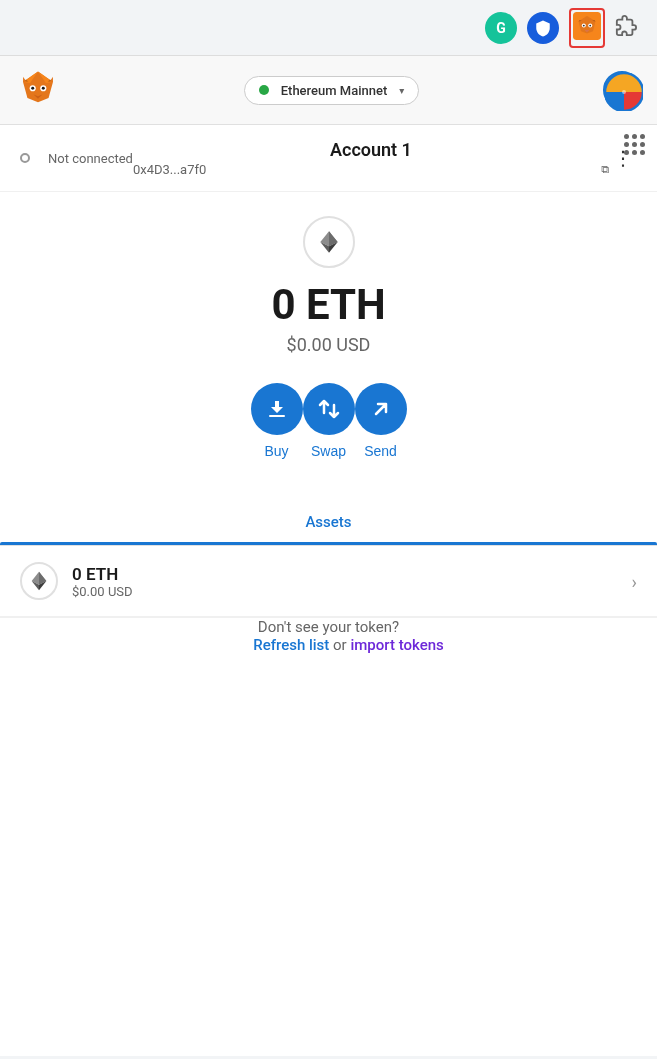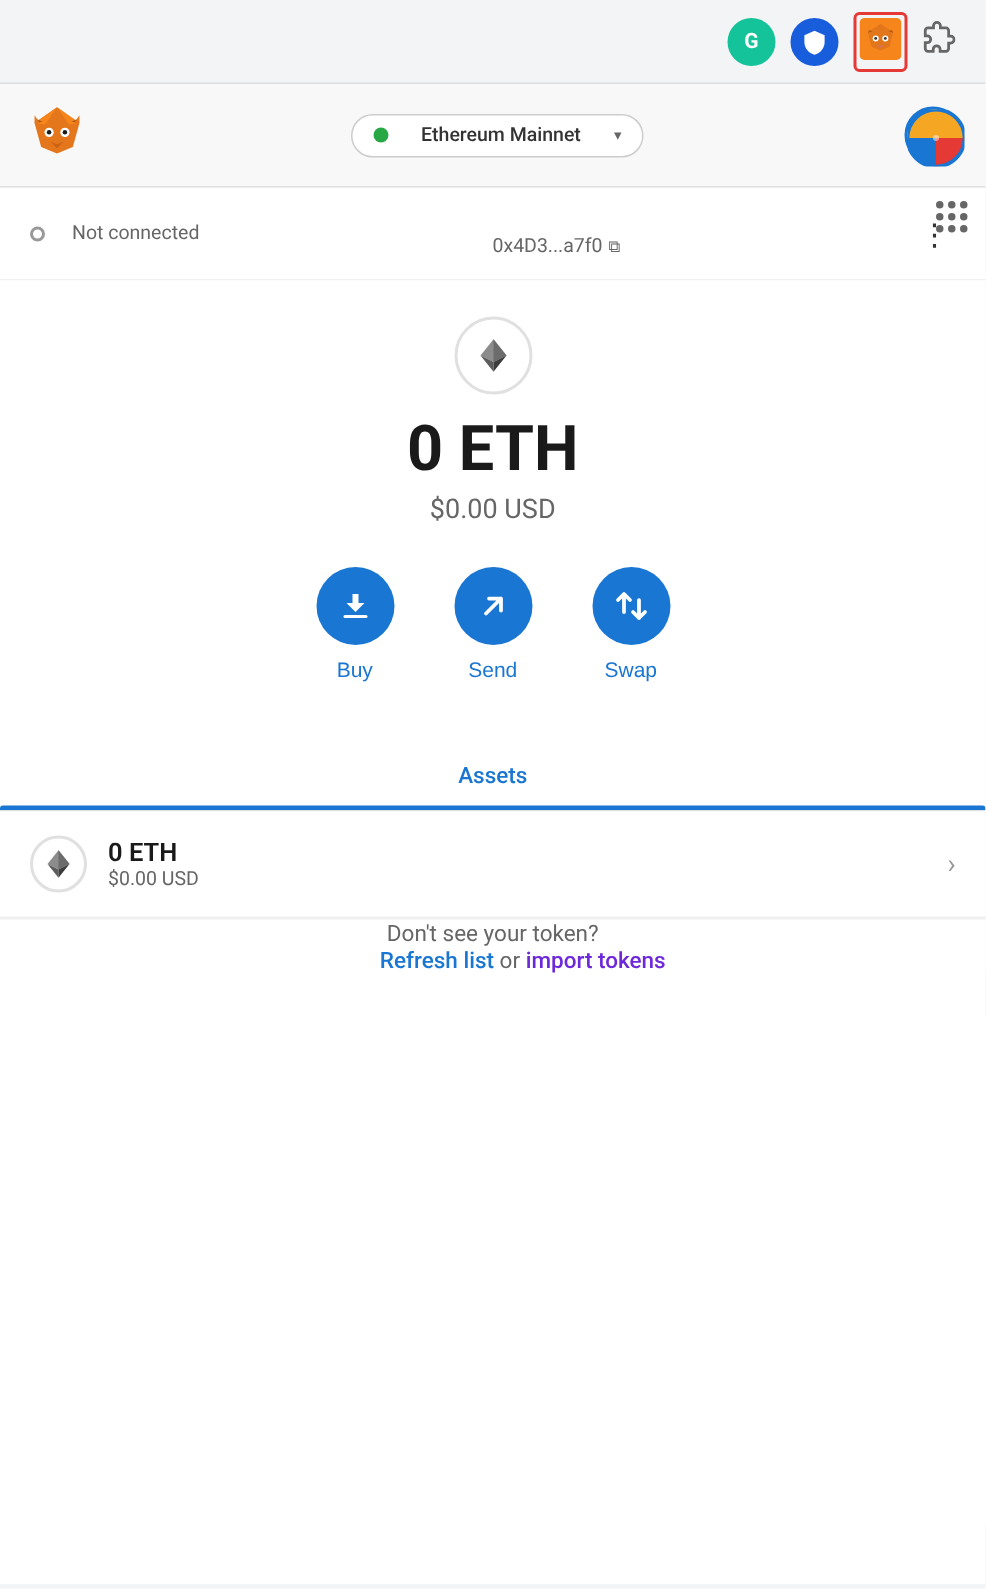--- a/index.html
+++ b/index.html
@@ -75,21 +75,21 @@
     }
 
     .mm-logo {
       width: 44px;
       height: 44px;
     }
 
     .network-selector {
       display: flex;
       align-items: center;
-      gap: 22px;
+      gap: 12px;
       border: 1px solid #ccc;
       border-radius: 20px;
       padding: 6px 14px;
       background: white;
       cursor: pointer;
     }
 
     .network-dot {
       width: 10px;
       height: 10px;
@@ -168,25 +168,25 @@
 
     .account-name {
       font-size: 18px;
       font-weight: 600;
       color: #1a1a1a;
     }
 
     .account-address {
       display: flex;
       align-items: center;
-      justify-content: center;
+      justify-content: space-between;
       gap: 4px;
       font-size: 13px;
       color: #666;
-      margin-top: 18px;
+      margin-top: 2px;
     }
 
     .copy-icon {
       font-size: 11px;
       color: #666;
       cursor: pointer;
     }
 
     .three-dots {
       font-size: 20px;
@@ -225,21 +225,20 @@
     .balance-usd {
       font-size: 18px;
       color: #666;
       margin-bottom: 28px;
     }
 
     
     .action-buttons {
       display: flex;
       justify-content: center;
-      gap: 40px;
       margin-bottom: 24px;
     }
 
     .action-btn {
       display: flex;
       flex-direction: column;
       align-items: center;
       gap: 8px;
       cursor: pointer;
       border: none;
@@ -457,20 +456,21 @@
     <span></span>
     <span></span>
   </div>
 
   <div class="account-section">
     <div class="not-connected">
       <div class="not-connected-dot"></div>
       <span>Not connected</span>
     </div>
     <div class="account-info">
+      <div class="account-name">Account 1</div>
       <div class="account-address">
         <span>0x4D3...a7f0</span>
         <span class="copy-icon">⧉</span>
       </div>
     </div>
     <div class="three-dots">⋮</div>
   </div>
 
   <div class="balance-section">
 
@@ -494,36 +494,36 @@
             <path d="M12 16l-6-6h4V4h4v6h4l-6 6z"></path>
             <rect x="4" y="18" width="16" height="2" rx="1"></rect>
           </svg>
         </div>
         <span class="action-btn-label">Buy</span>
       </button>
 
       <button class="action-btn">
         <div class="action-btn-circle">
 
-          <svg width="24" height="24" viewBox="0 0 24 24" fill="white">
-            <path d="M7 17L17 7M17 7H9M17 7v8" stroke="white" stroke-width="2.5" stroke-linecap="round" stroke-linejoin="round" fill="none"></path>
-          </svg>
-        </div>
-        <span class="action-btn-label">Send</span>
-      </button>
-
-      <button class="action-btn">
-        <div class="action-btn-circle">
-
           <svg width="24" height="24" viewBox="0 0 24 24" fill="none" stroke="white" stroke-width="2.5" stroke-linecap="round" stroke-linejoin="round">
             <path d="M7 16V4m0 0L3 8m4-4l4 4"></path>
             <path d="M17 8v12m0 0l4-4m-4 4l-4-4"></path>
           </svg>
         </div>
         <span class="action-btn-label">Swap</span>
+      </button>
+
+      <button class="action-btn">
+        <div class="action-btn-circle">
+
+          <svg width="24" height="24" viewBox="0 0 24 24" fill="white">
+            <path d="M7 17L17 7M17 7H9M17 7v8" stroke="white" stroke-width="2.5" stroke-linecap="round" stroke-linejoin="round" fill="none"></path>
+          </svg>
+        </div>
+        <span class="action-btn-label">Send</span>
       </button>
     </div>
   </div>
 
   <div class="tabs">
     <div class="tab active">
       <span>Assets</span>
     </div>
   </div>
 

